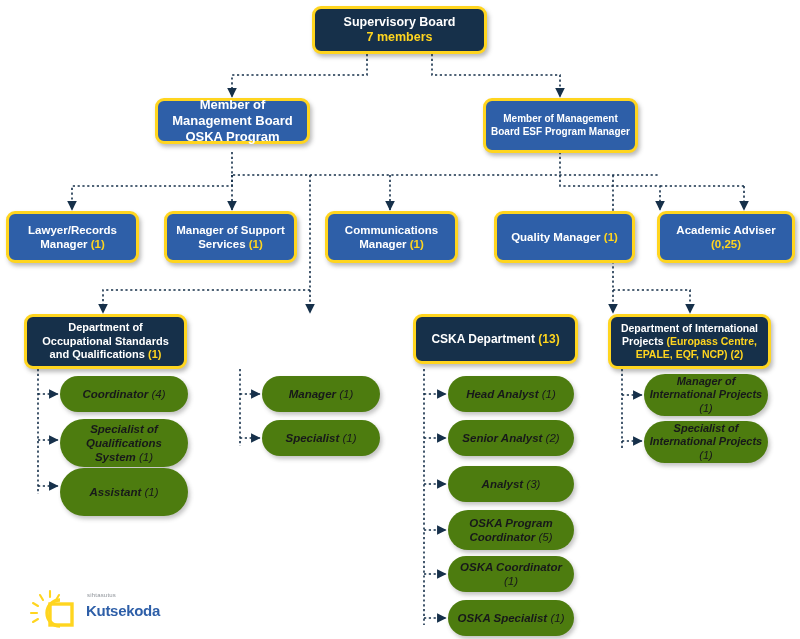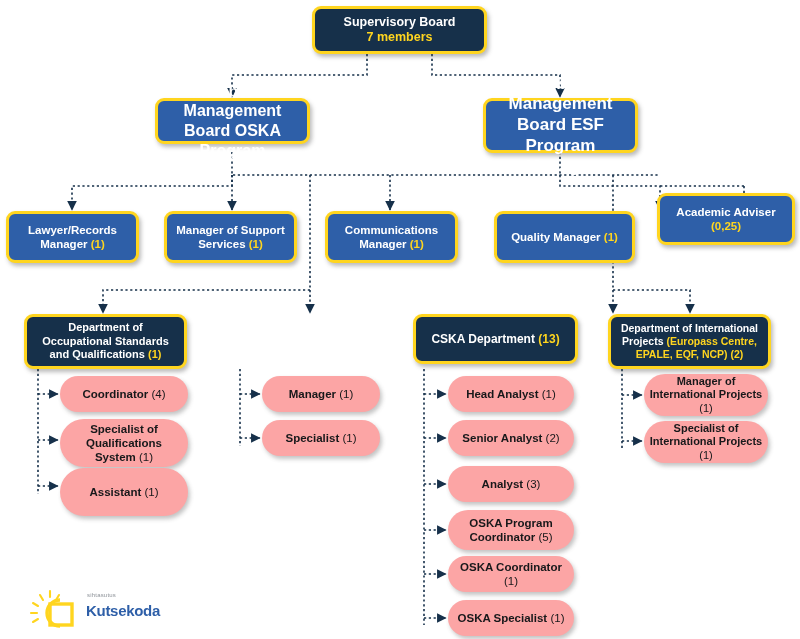--- a/index.html
+++ b/index.html
@@ -50,25 +50,26 @@
   .n-blue {
     background: #2e5fa8;
     border: 3px solid #ffd51f;
     border-radius: 9px;
     color: #ffffff;
     font-weight: bold;
     box-shadow: 2px 3px 4px rgba(60,60,60,0.35);
   }
   
   .n-pill {
-    background: #fca5a5;
+    background: #4d7c0f;
     border-radius: 26px;
     color: #17181a;
     font-weight: bold;
     box-shadow: 2px 3px 4px rgba(60,60,60,0.30);
+    font-style: italic;
   }
 
   .cnt-y { color: #ffd51f; font-weight: bold; }
   .cnt-d { color: #17181a; font-weight: normal; }
   .sub-y { color: #ffd51f; font-weight: bold; }
 
   .txt { padding: 0 5px; }
 
   
   #logo {
@@ -153,25 +154,25 @@
     </g>
   </svg>
 
   <div class="node n-dark" style="left:312px; top:6px; width:175px; height:48px; font-size:12.5px;">
     <span class="txt">
       <span>Supervisory Board</span><br>
       <span class="cnt-y">7 members</span>
     </span>
   </div>
 
-  <div class="node n-blue" style="left:155px; top:98px; width:155px; height:46px; font-size:16px;">
+  <div class="node n-blue" style="left:155px; top:98px; width:155px; height:46px; font-size:13px;">
     <span class="txt">Member of Management Board OSKA Program</span>
   </div>
 
-  <div class="node n-blue" style="left:483px; top:98px; width:155px; height:55px; font-size:17px;">
+  <div class="node n-blue" style="left:483px; top:98px; width:155px; height:55px; font-size:10px;">
     <span class="txt">Member of Management Board ESF Program Manager</span>
   </div>
 
   <div class="node n-blue" style="left:6px; top:211px; width:133px; height:52px; font-size:11.5px;">
     <span class="txt">
       <span>Lawyer/Records Manager </span><span class="cnt-y">(1)</span>
     </span>
   </div>
 
   <div class="node n-blue" style="left:164px; top:211px; width:133px; height:52px; font-size:11.5px;">
@@ -185,21 +186,21 @@
       <span>Communications Manager </span><span class="cnt-y">(1)</span>
     </span>
   </div>
 
   <div class="node n-blue" style="left:494px; top:211px; width:141px; height:52px; font-size:11.5px;">
     <span class="txt">
       <span>Quality Manager </span><span class="cnt-y">(1)</span>
     </span>
   </div>
 
-  <div class="node n-blue" style="left:657px; top:193px; width:138px; height:52px; font-size:11.5px;">
+  <div class="node n-blue" style="left:657px; top:211px; width:138px; height:52px; font-size:11.5px;">
     <span class="txt">
       <span>Academic Adviser </span><span class="cnt-y">(0,25)</span>
     </span>
   </div>
 
   <div class="node n-dark" style="left:24px; top:314px; width:163px; height:55px; font-size:11px;">
     <span class="txt">
       <span>Department of Occupational Standards and Qualifications </span><span class="cnt-y">(1)</span>
     </span>
   </div>

